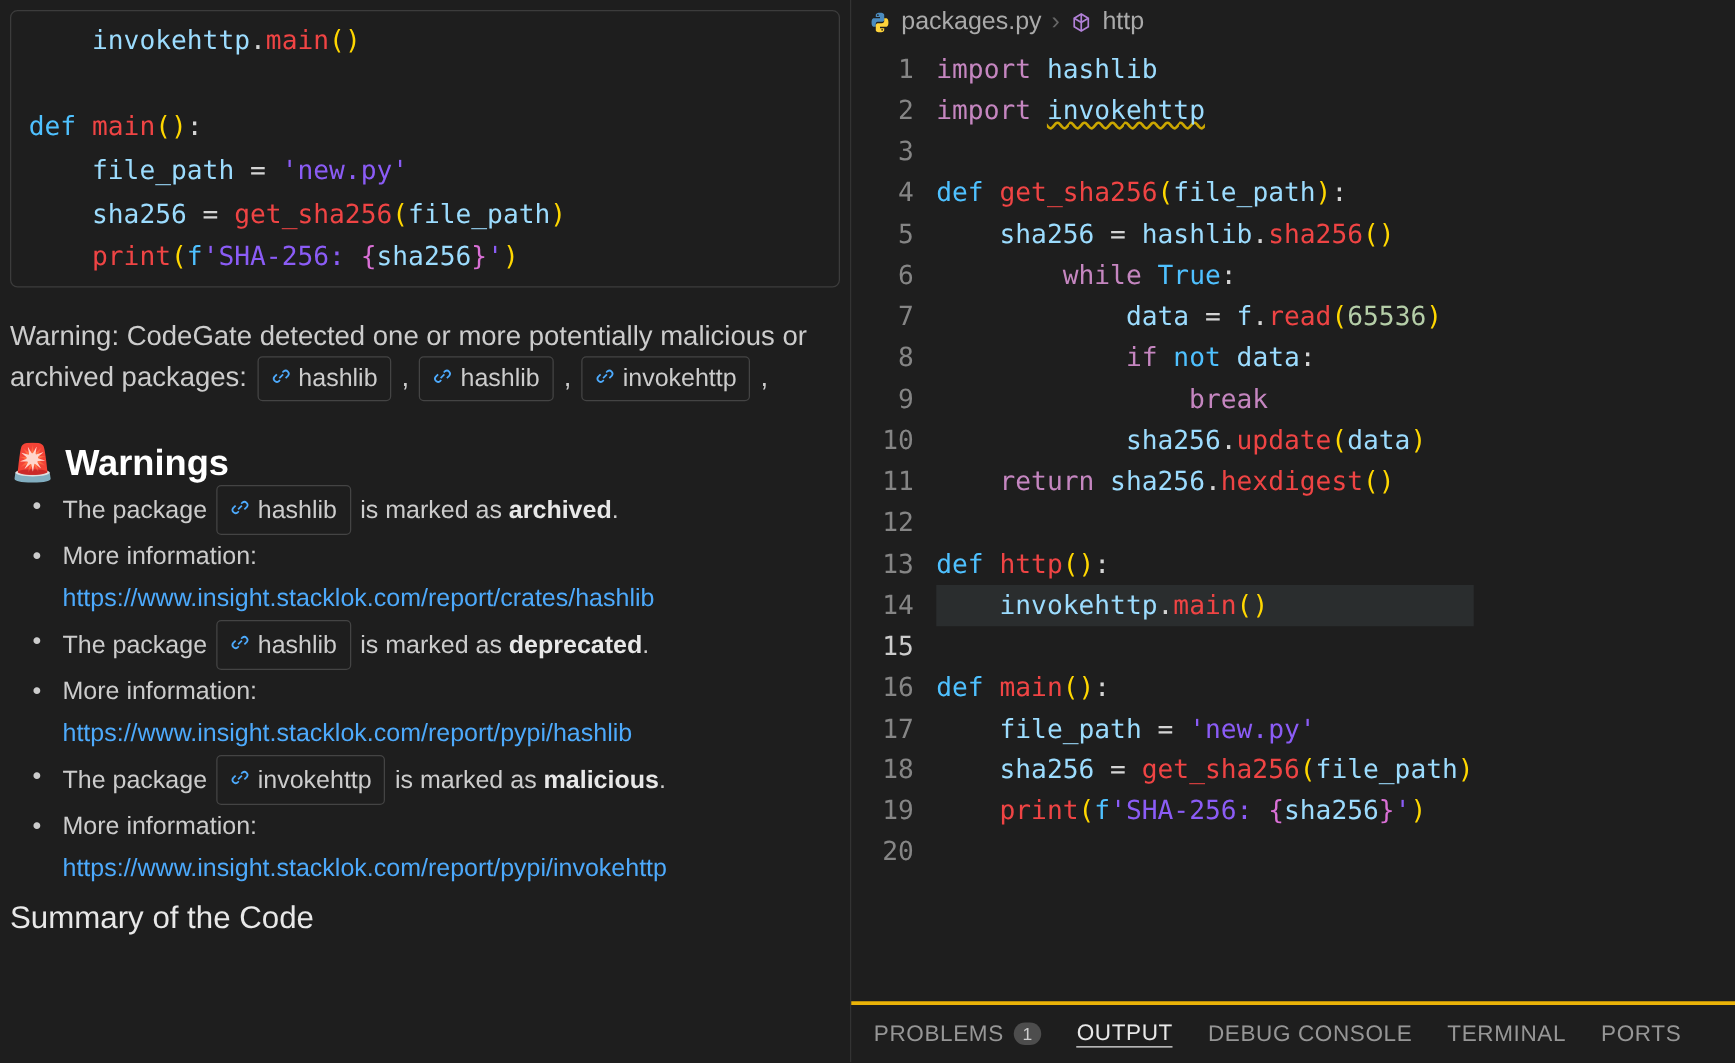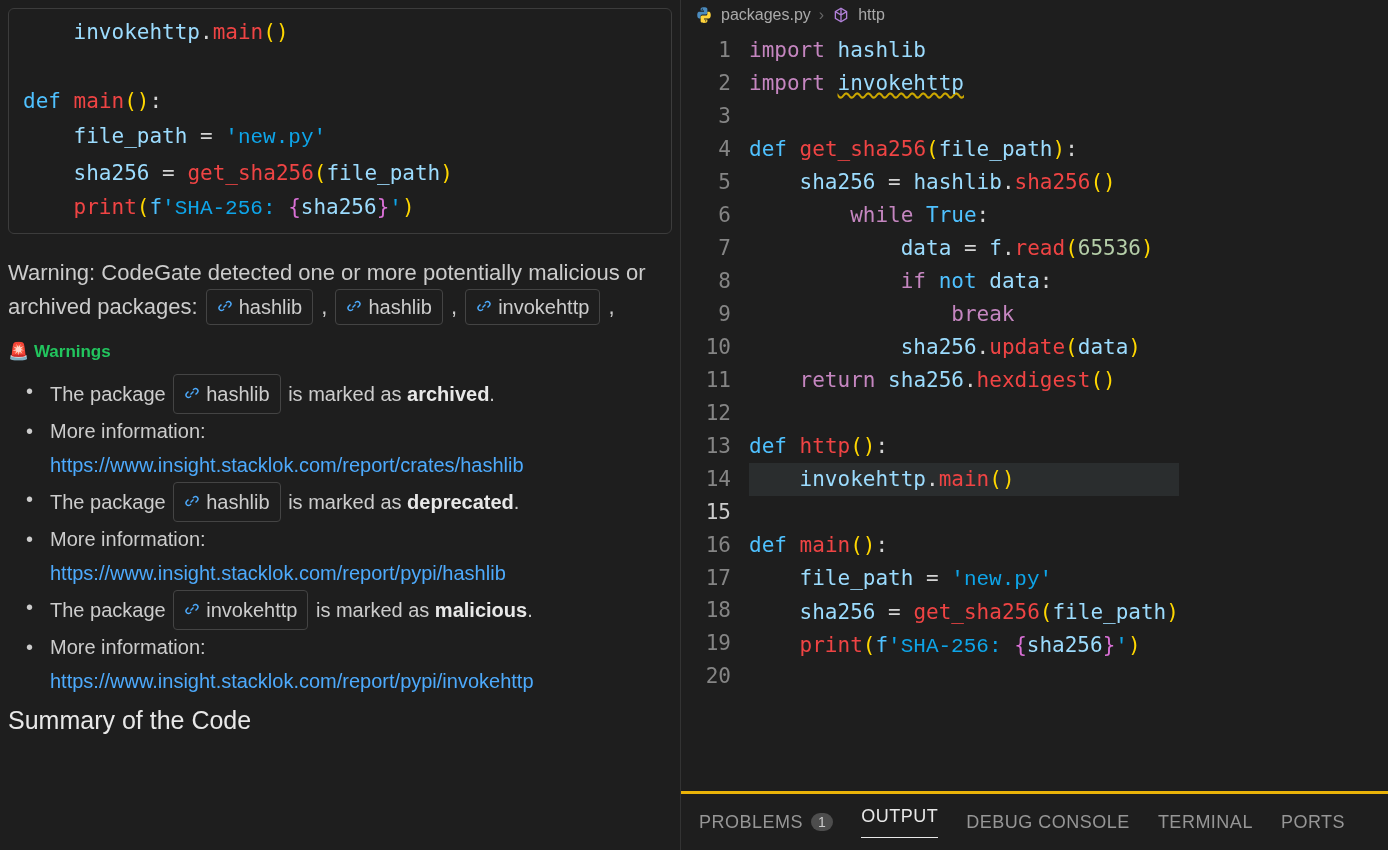--- a/index.html
+++ b/index.html
@@ -34,47 +34,46 @@
   font-family: "Consolas", "Monaco", monospace;
   font-size: 21px;
   line-height: 1.65;
   margin-bottom: 22px;
 }
 .code-line { white-space: pre; }
 .kw { color: #4fc1ff; }
 .kw2 { color: #c586c0; }
 .fn { color: #ef4444; }
 .var { color: #9cdcfe; }
-.str { color: #0ea5e9; font-family: Liberation Mono, monospace; }
+.str { color: #8b5cf6; }
 .num { color: #b5cea8; }
 .punct { color: #d4d4d4; }
 .paren-y { color: #ffd700; }
 .paren-p { color: #da70d6; }
 .warning-text {
   font-size: 22px;
   line-height: 1.5;
   color: #cccccc;
-  margin-bottom: 16px;
+  margin-bottom: 32px;
 }
 .pkg-chip {
   display: inline-flex;
   align-items: center;
   gap: 6px;
   border: 1px solid #444;
   border-radius: 4px;
   padding: 2px 10px;
   margin: 0 2px;
   font-size: 20px;
 }
 .pkg-chip svg { width: 16px; height: 16px; }
 .section-title {
-  font-size: 17px;
+  font-size: 29px;
   font-weight: 700;
-  margin-bottom: 12px;
-  color: #22c55e;
+  color: #ffffff;
 }
 .warnings-list {
   list-style: none;
   padding-left: 24px;
 }
 .warnings-list li {
   position: relative;
   font-size: 20px;
   line-height: 1.7;
   color: #cccccc;
@@ -90,23 +89,24 @@
 .bold { font-weight: 700; color: #e8e8e8; }
 .summary-title {
   font-size: 25px;
   font-weight: 400;
   color: #e8e8e8;
   margin-top: 8px;
 }
 
 .breadcrumb {
   display: flex;
+  align-items: center;
   gap: 8px;
   padding: 6px 14px;
-  font-size: 16px;
+  font-size: 20px;
   color: #aaa;
 }
 .breadcrumb .sep { color: #666; }
 .breadcrumb svg { width: 18px; height: 18px; }
 .editor {
   flex: 1;
   display: flex;
   font-family: "Consolas", "Monaco", monospace;
   font-size: 21px;
   line-height: 1.57;
@@ -131,21 +131,21 @@
 .bottom-tabs {
   display: flex;
   gap: 28px;
   padding: 12px 18px;
   font-size: 18px;
   color: #969696;
   border-top: 3px solid #eab308;
   letter-spacing: 0.5px;
 }
 .bottom-tabs .tab { display: flex; align-items: center; gap: 8px; cursor: pointer; }
-.bottom-tabs .tab.active { color: #e8e8e8; border-bottom: 1px solid #e8e8e8; padding-bottom: 10px; }
+.bottom-tabs .tab.active { color: #e8e8e8; border-bottom: 1px solid #e8e8e8; padding-bottom: 0; }
 .badge {
   background: #4d4d4d;
   color: #ccc;
   border-radius: 10px;
   min-width: 20px;
   padding: 1px 7px;
   font-size: 14px;
   text-align: center;
 }
 </style>

